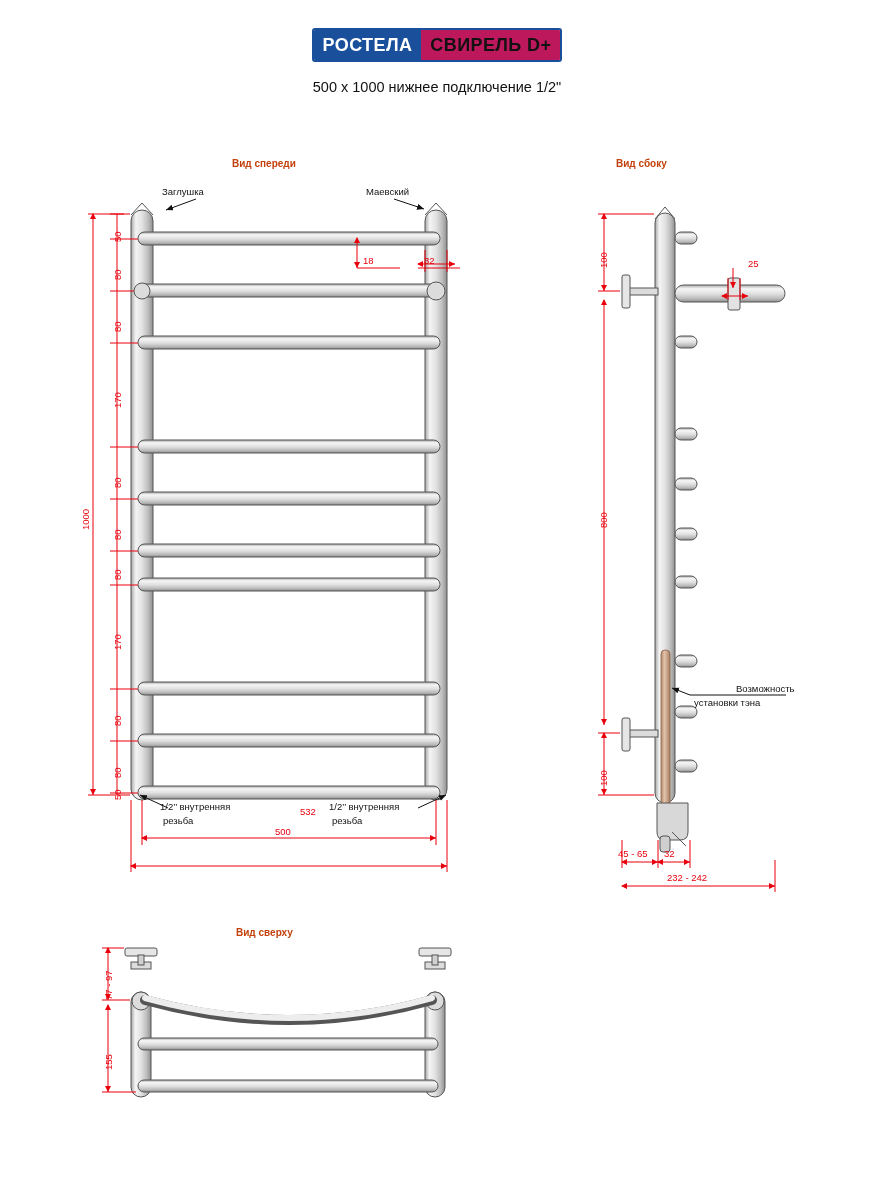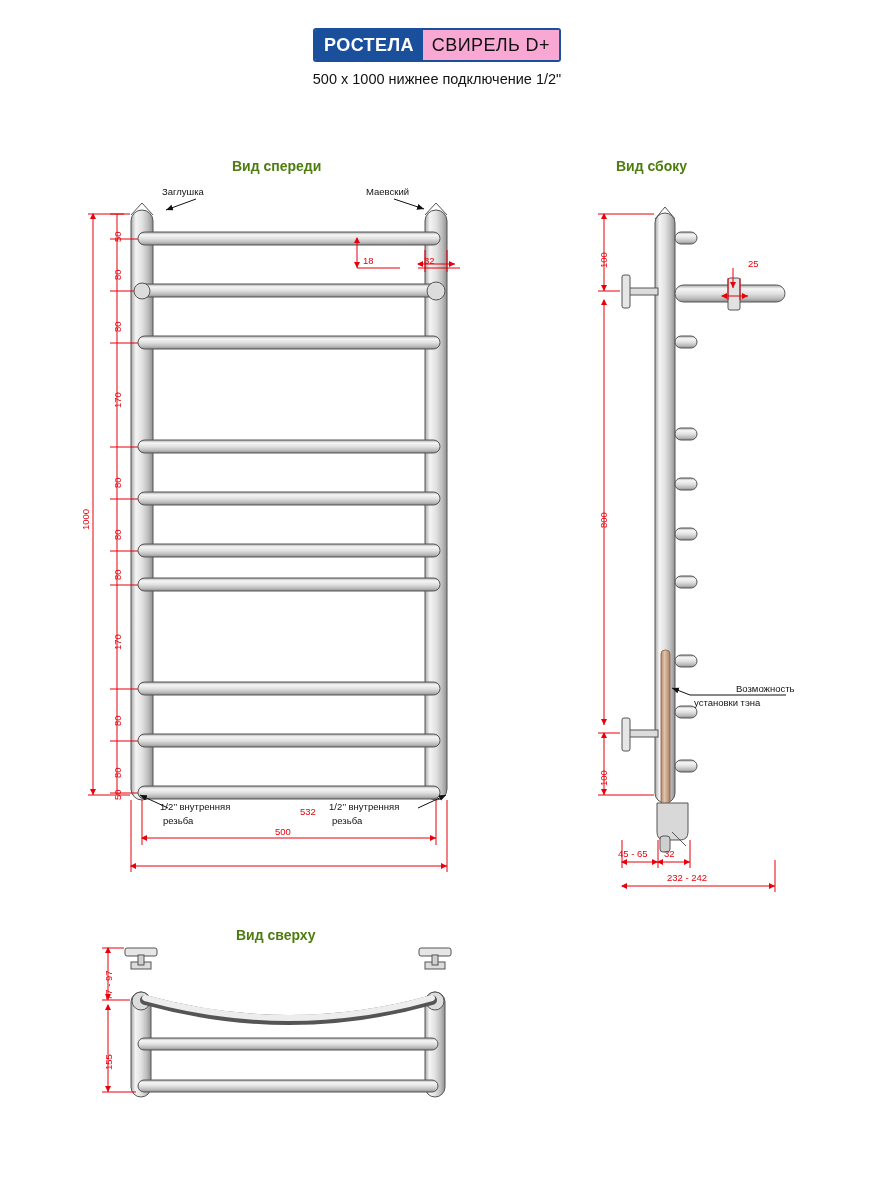--- a/index.html
+++ b/index.html
@@ -40,40 +40,40 @@
     background: #1a4f9c;
     color: #ffffff;
     font-size: 18px;
     font-weight: bold;
     letter-spacing: .4px;
     padding: 4px 9px 3px 9px;
     display: flex;
     align-items: center;
   }
   .brand-right {
-    background: #f9a8d4;
+    background: #be185d;
     color: #111111;
     font-size: 18px;
-    font-weight: normal;
+    font-weight: bold;
     letter-spacing: .4px;
     padding: 4px 9px 3px 9px;
     display: flex;
     align-items: center;
   }
   .subtitle {
-    margin-top: 9px;
+    margin-top: 17px;
     font-size: 14.5px;
     color: #111111;
   }
   
   .view-title {
     position: absolute;
-    font-size: 14px;
+    font-size: 10px;
     font-weight: bold;
-    color: #4d7c0f;
+    color: #c2410c;
     white-space: nowrap;
   }
   
   .lbl {
     position: absolute;
     font-size: 9.5px;
     color: #111;
     white-space: nowrap;
   }
   .lbl-red {

